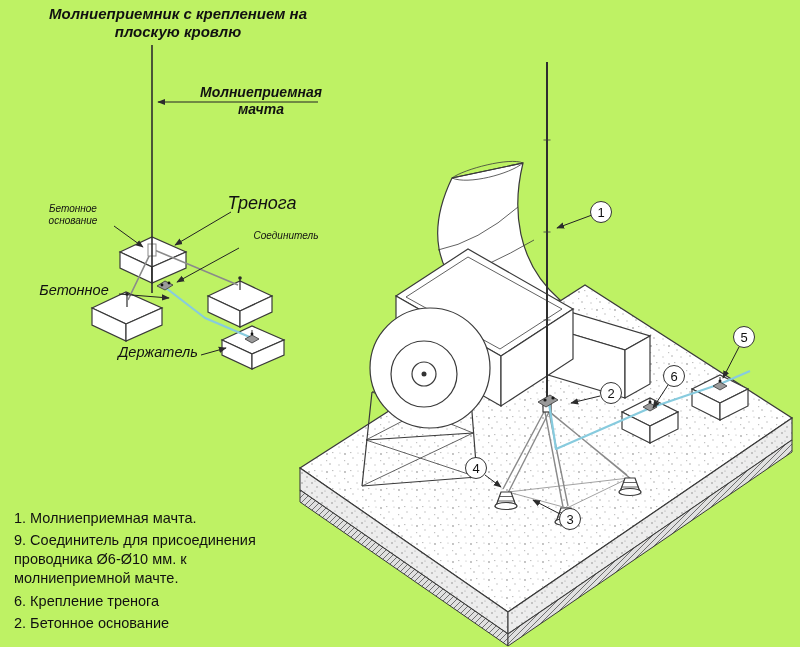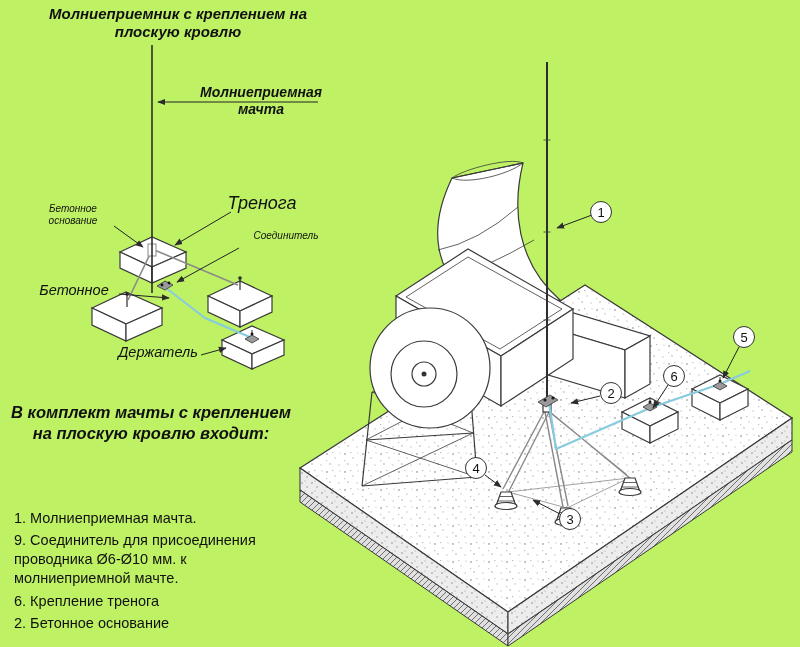--- a/index.html
+++ b/index.html
@@ -231,21 +231,20 @@
 <div class="lbl" style="left:26px; top:203px; width:94px; font-size:10px;">Бетонное основание</div>
 
 <div class="lbl" style="left:224px; top:193px; width:76px; font-size:18px;">Тренога</div>
 
 <div class="lbl" style="left:236px; top:230px; width:100px; font-size:10px;">Соединитель</div>
 
 <div class="lbl" style="left:30px; top:282px; width:88px; font-size:14.5px;">Бетонное</div>
 
 <div class="lbl" style="left:116px; top:344px; width:84px; font-size:14.5px;">Держатель</div>
 
-<div class="lbl b" style="left:3px; top:402px; width:296px; font-size:16.5px; line-height:1.25;">В комплект мачты с креплением на плоскую кровлю входит:</div>
 
 <div class="kit-list" style="left:14px; top:509px; width:292px;">
   <div>1. Молниеприемная мачта.</div>
   <div>9. Соединитель для присоединения проводника Ø6-Ø10 мм. к молниеприемной мачте.</div>
   <div>6. Крепление тренога</div>
   <div>2. Бетонное основание</div>
 </div>
 
 <div class="callout" style="left:590px; top:201px;">1</div>
 <div class="callout" style="left:600px; top:382px;">2</div>

